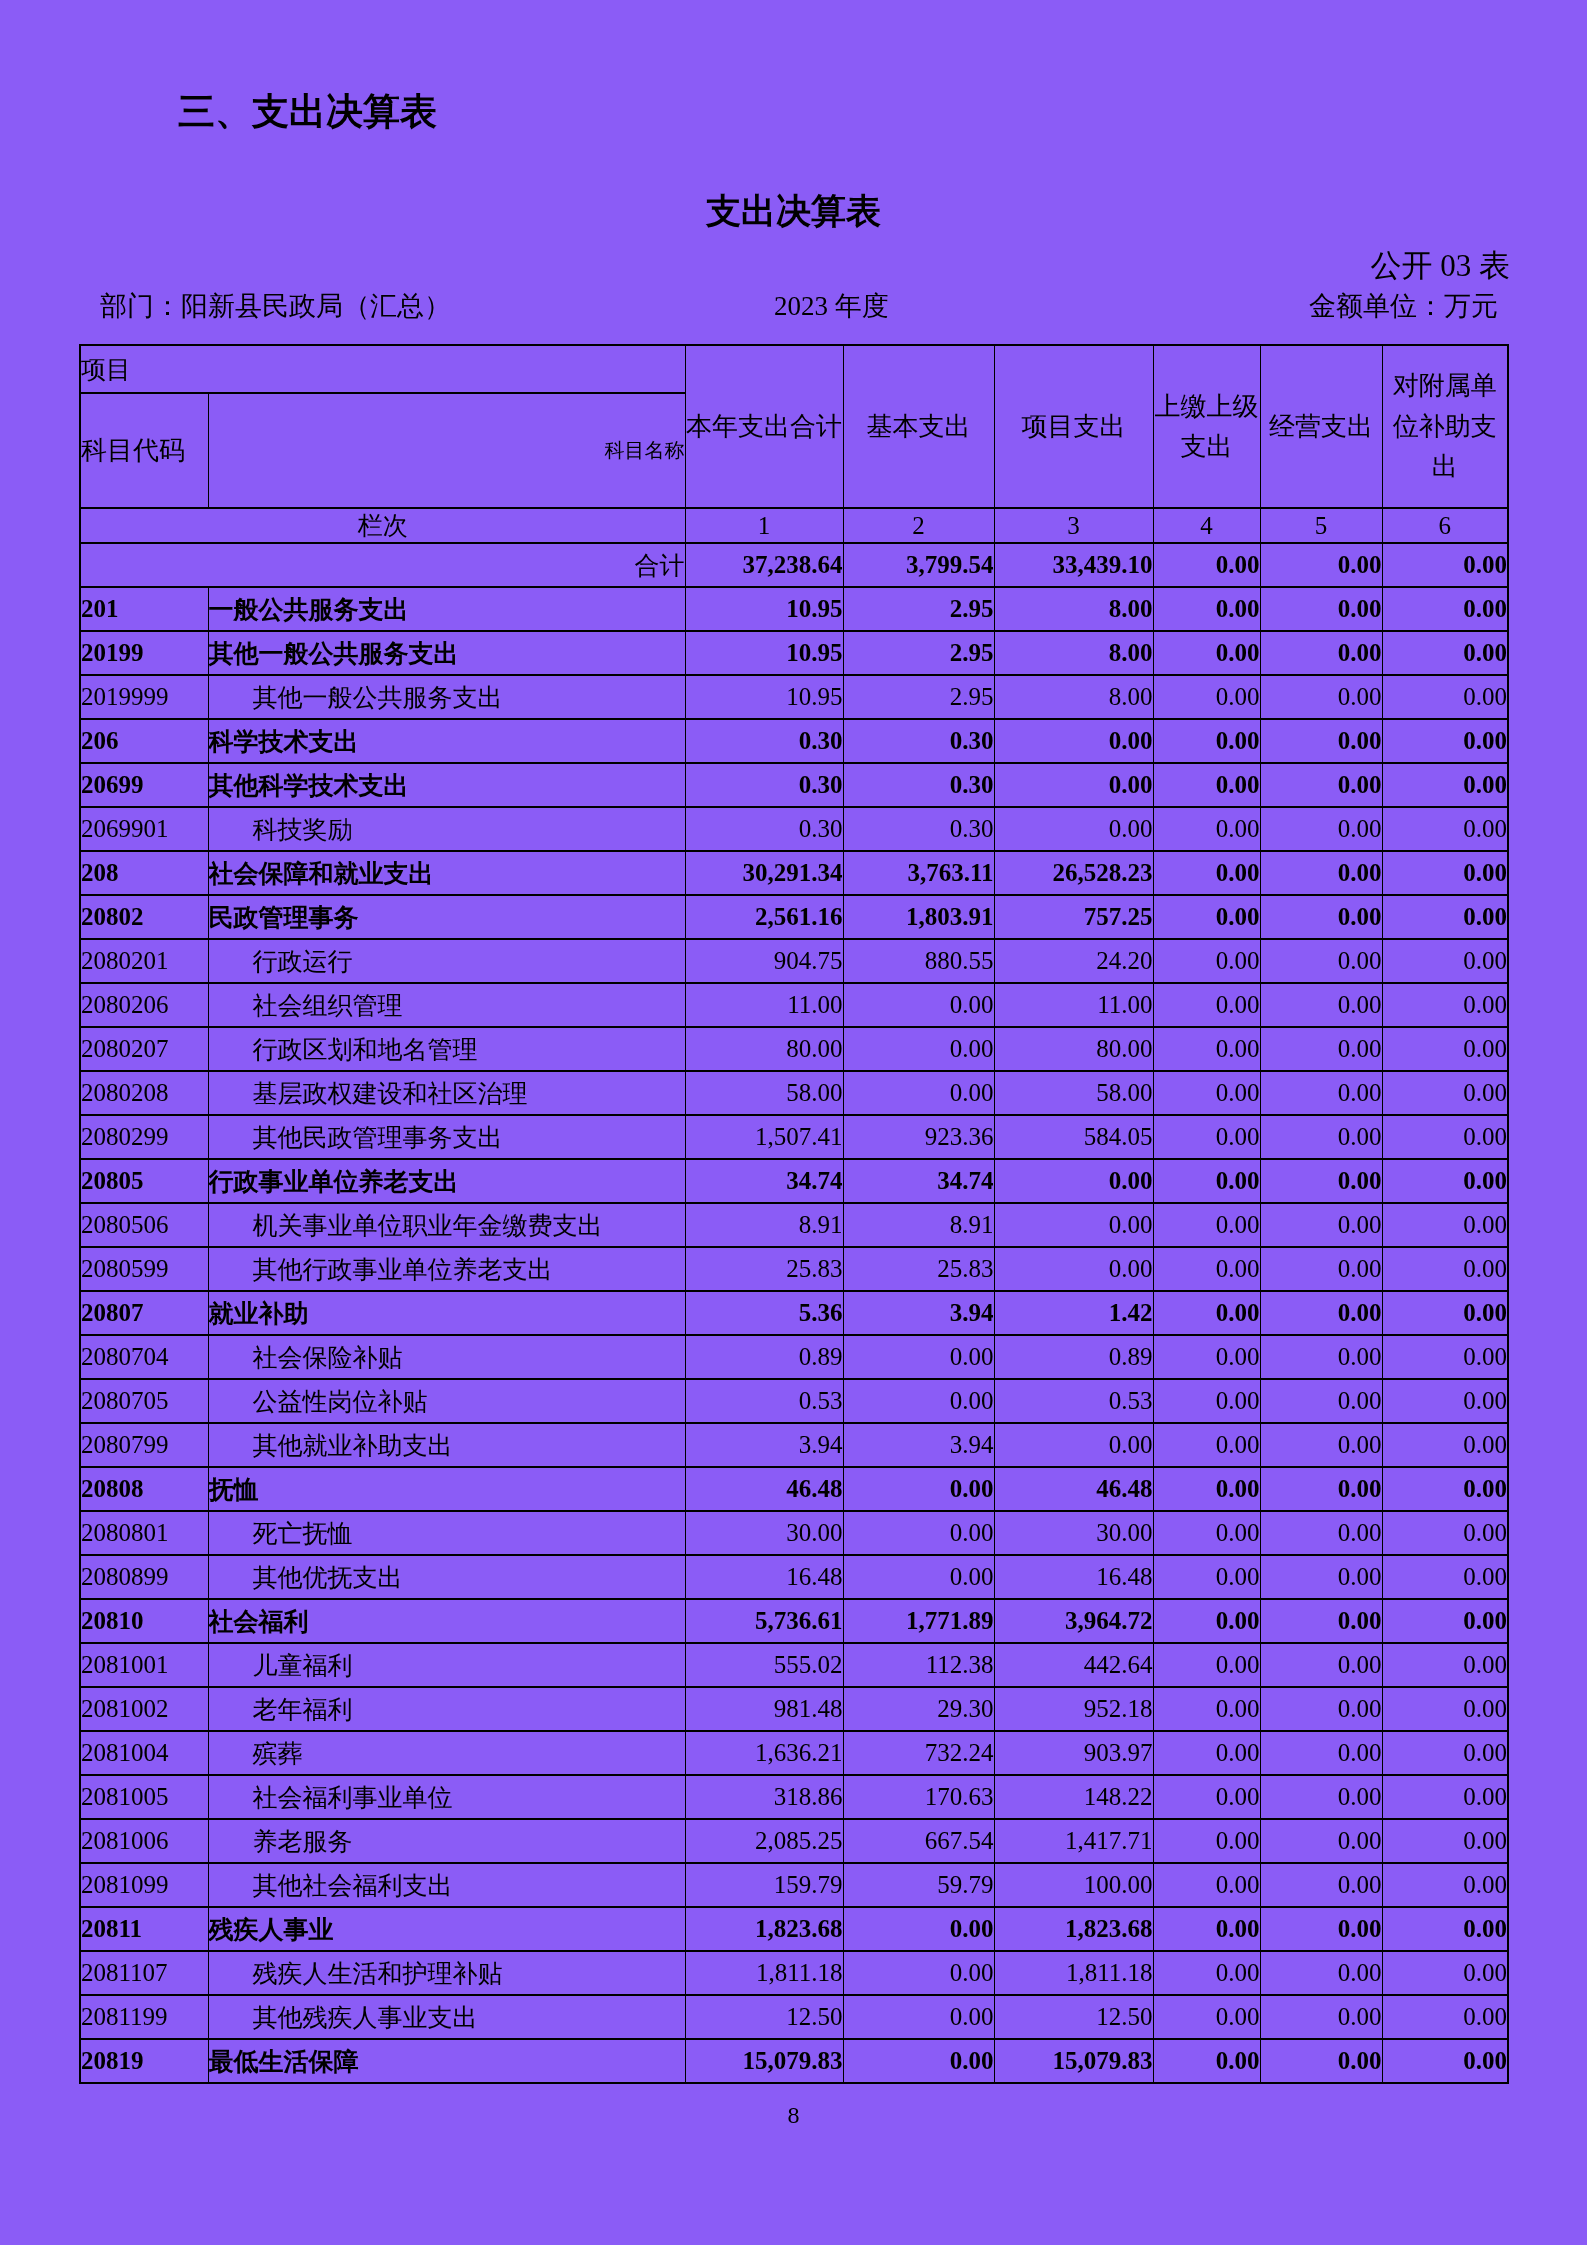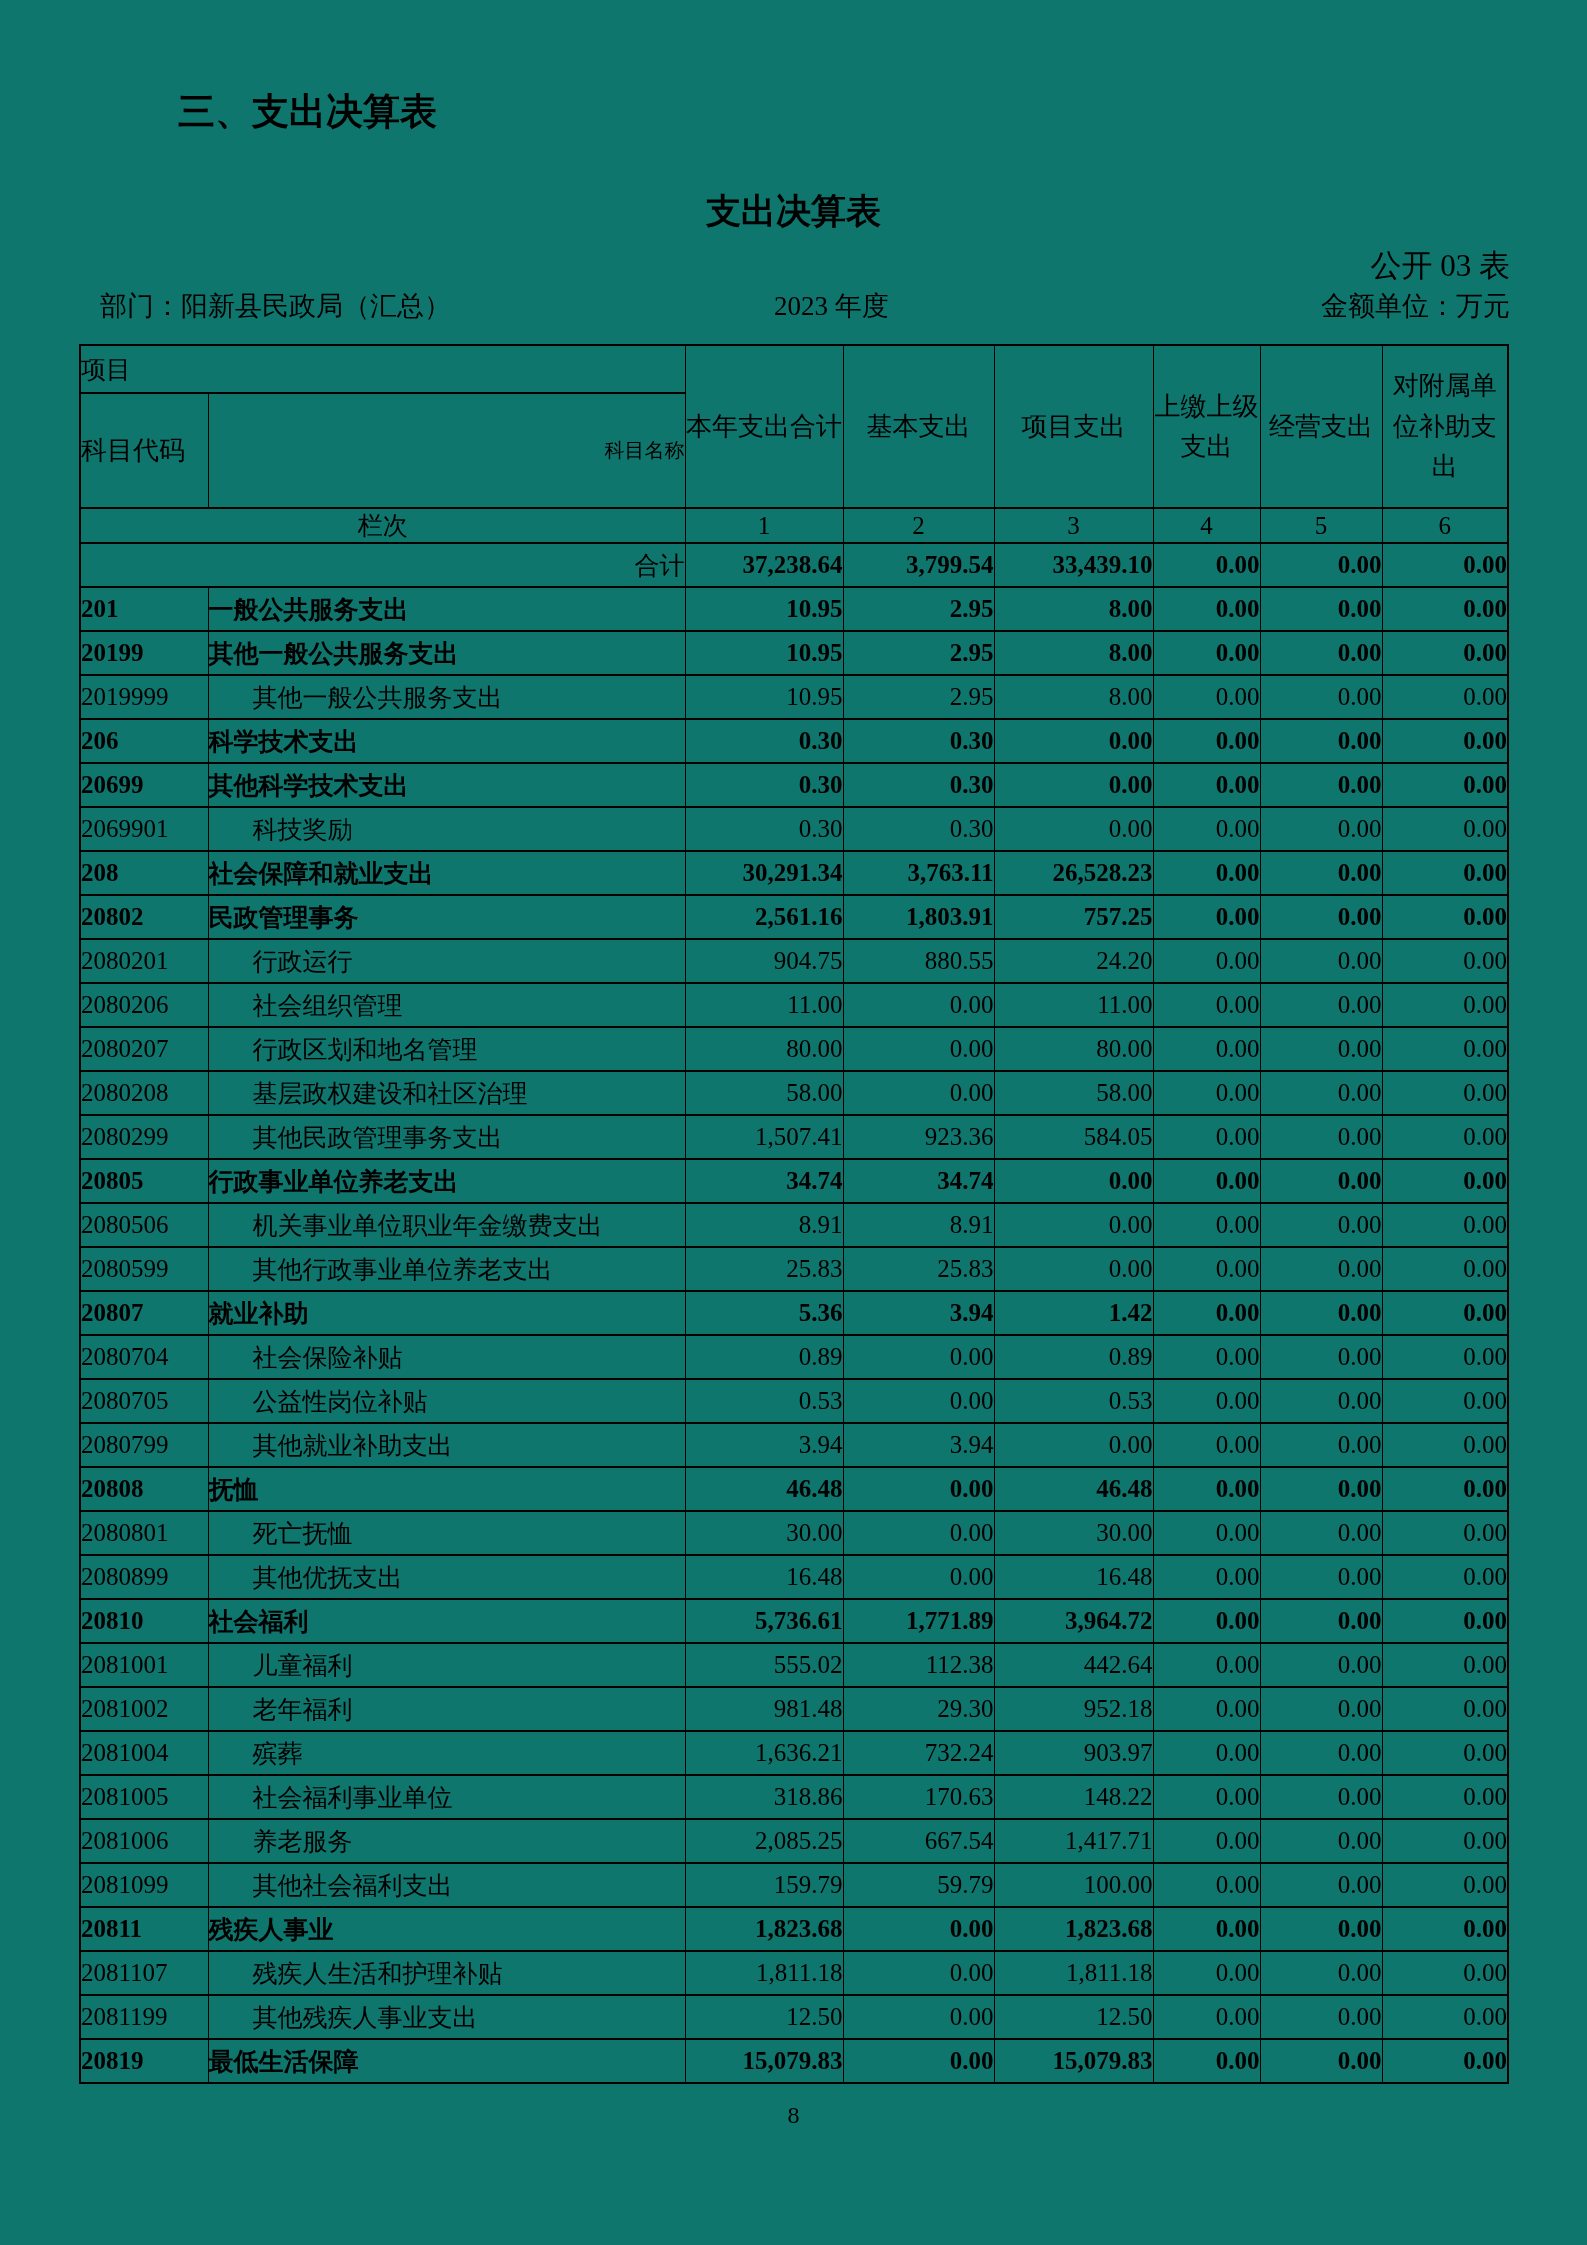--- a/index.html
+++ b/index.html
@@ -1,20 +1,20 @@
 <!DOCTYPE html>
 <html><head>
 <meta charset="utf-8">
 <style>
   html, body { margin: 0; padding: 0; background: #ffffff; }
   .page {
     position: relative;
     width: 1587px;
     height: 2245px;
-    background: #0f766e;
+    background: #8b5cf6;
     color: #000000;
     font-family: "Liberation Serif", "DejaVu Serif", serif;
     overflow: hidden;
   }
   h1.section-title {
     margin: 92px 0 0 178px;
     font-size: 37px;
     font-weight: bold;
     line-height: 1.1;
   }
@@ -34,21 +34,21 @@
   }
   .meta-row {
     position: relative;
     margin-top: 4px;
     height: 36px;
     font-size: 27px;
     line-height: 36px;
   }
   .meta-row .dept { position: absolute; left: 100px; top: 0; }
   .meta-row .year { position: absolute; left: 774px; top: 0; }
-  .meta-row .unit { position: absolute; right: 77px; top: 0; }
+  .meta-row .unit { position: absolute; right: 89px; top: 0; }
 
   table.fin-table {
     margin: 20px 0 0 79px;
     border-collapse: collapse;
     table-layout: fixed;
     width: 1430px;
     border: 2px solid #000;
     font-size: 25px;
   }
   table.fin-table tr { border-bottom: 2px solid #000; }

